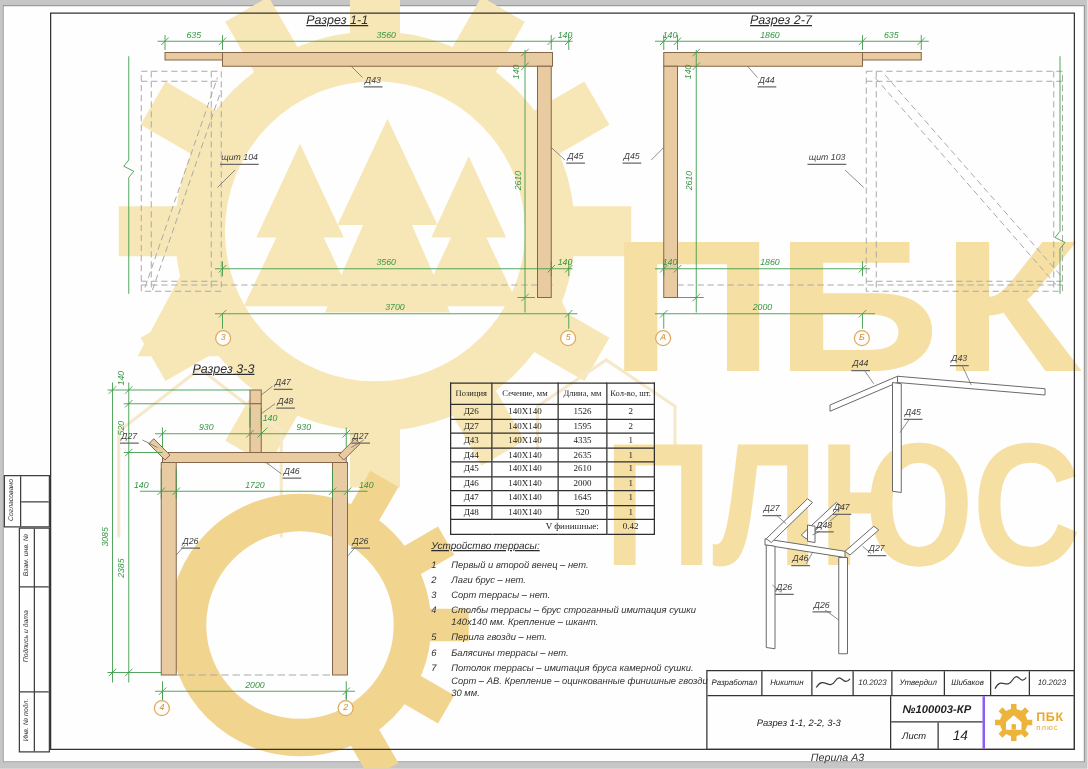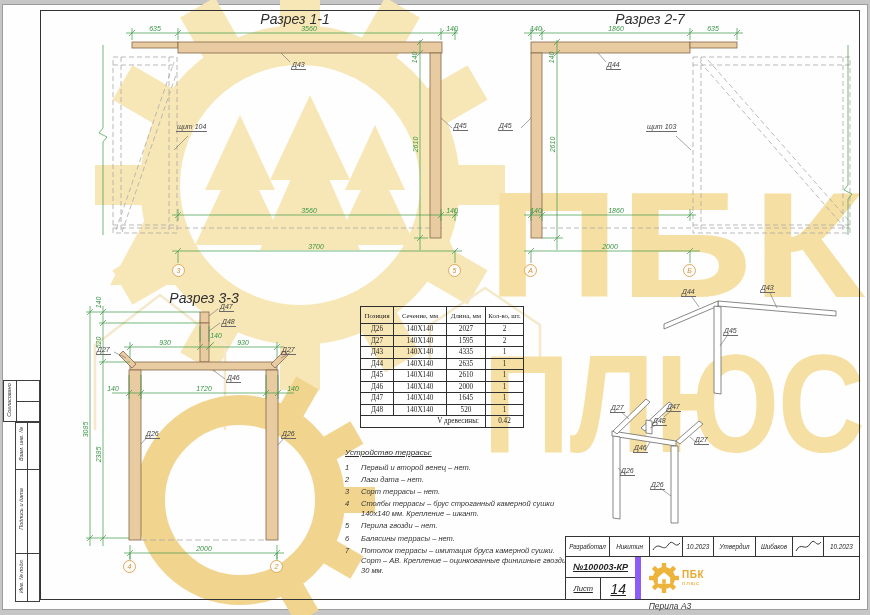--- a/index.html
+++ b/index.html
@@ -9,56 +9,56 @@
          border:1px solid #9c9c9c;box-sizing:border-box;z-index:0;}
   .wm,.lines{position:absolute;left:0;top:0;z-index:1;}
   .lines{z-index:2;}
   .frame{position:absolute;left:40px;top:10px;width:820px;height:590px;border:1.5px solid #333;
          box-sizing:border-box;z-index:3;pointer-events:none;}
   .lbl{position:absolute;font-family:"Liberation Sans",sans-serif;font-style:italic;line-height:1;
        white-space:nowrap;z-index:5;}
   .dim{color:#379544;font-size:7px;text-align:center;width:36px;}
   .rot{transform:rotate(-90deg);transform-origin:center;}
   .part{color:#3d3d3d;font-size:7px;border-bottom:0.8px solid #6a6a6a;padding:0 1px 1px;}
-  .stitle{font-size:14px;color:#2e2e2e;text-align:center;width:100px;}
+  .stitle{font-size:10px;color:#2e2e2e;text-decoration:underline;width:100px;}
   .bubble{position:absolute;z-index:5;width:13px;height:13px;border:1px solid #dfa95e;border-radius:50%;
           display:flex;align-items:center;justify-content:center;font:italic 7px "Liberation Sans",sans-serif;
           color:#cd8f3f;background:#fffdf9;box-sizing:border-box;}
   
   #spec-table{position:absolute;left:360px;top:306px;z-index:4;border-collapse:collapse;
               font-family:"Liberation Serif",serif;color:#1d1d1d;table-layout:fixed;}
   #spec-table th,#spec-table td{border:0.9px solid #2e2e2e;padding:0 1px;text-align:center;
               white-space:nowrap;overflow:hidden;}
   #spec-table th{font-weight:normal;font-size:6.8px;height:16px;}
   #spec-table td{font-size:7.2px;height:10.5px;}
   #spec-table .ft-l{text-align:right;padding-right:6px;}
   
-  #notes{position:absolute;left:345px;top:448px;width:225px;z-index:4;color:#333;
+  #notes{position:absolute;left:345px;top:432px;width:225px;z-index:4;color:#333;
          font-style:italic;font-size:7.5px;line-height:1.35;}
   #notes .head{font-size:8px;text-decoration:underline;margin-bottom:4px;color:#2b2b2b;}
   .note-row{display:flex;margin-bottom:2px;}
   .note-num{width:16px;flex:none;}
   .note-text{flex:1;}
   
   #tblock{position:absolute;left:565px;top:536px;width:295px;height:64px;z-index:4;
           border:1.3px solid #333;box-sizing:border-box;font-style:italic;color:#222;}
   .tb-row1{display:flex;height:20px;border-bottom:1px solid #333;box-sizing:border-box;}
   .tb-row1>div{border-right:1px solid #333;box-sizing:border-box;display:flex;align-items:center;
                justify-content:center;font-size:6.3px;overflow:hidden;}
   .tb-row1>div:last-child{border-right:none;}
   .tb-row2{display:flex;height:42px;}
   .tb-title{width:147px;border-right:1px solid #333;box-sizing:border-box;display:flex;
             align-items:center;justify-content:center;font-size:7.5px;text-align:center;}
-  .tb-mid{width:75px;border-right:6px solid #8b5cf6;box-sizing:border-box;text-decoration:underline;}
+  .tb-mid{width:75px;border-right:2px solid #8b5cf6;box-sizing:border-box;}
   .tb-doc{height:21px;border-bottom:1px solid #333;box-sizing:border-box;display:flex;align-items:center;
           justify-content:center;font-weight:bold;font-size:9px;}
   .tb-sheet{display:flex;height:21px;}
   .tb-sheet>div{display:flex;align-items:center;justify-content:center;box-sizing:border-box;}
   .tb-sheet .sl{width:38px;border-right:1px solid #333;font-size:7.5px;}
-  .tb-sheet .sn{width:36px;font-size:14px;}
+  .tb-sheet .sn{width:36px;font-size:11px;}
   .tb-logo{width:71px;display:flex;align-items:center;justify-content:center;gap:3px;}
   .logo-txt{line-height:1;color:#e7a92e;font-style:normal;}
   .logo-txt .l1{font-weight:bold;font-size:10px;letter-spacing:.5px;}
   .logo-txt .l2{font-size:6.2px;letter-spacing:.8px;}
   .fmt{position:absolute;left:600px;top:601px;width:140px;text-align:center;z-index:4;
        font-style:italic;font-size:8.5px;color:#333;}
   
   .stamp-box{position:absolute;border:1px solid #3f3f3f;box-sizing:border-box;z-index:4;background:transparent;}
   .vlab{position:absolute;z-index:5;font-style:italic;font-size:5.5px;color:#333;width:70px;
         text-align:center;transform:rotate(-90deg);transform-origin:center;white-space:nowrap;}
@@ -394,21 +394,21 @@
     <tbody>
         <tr>
       <th>Позиция</th>
       <th>Сечение, мм</th>
       <th>Длина, мм</th>
       <th>Кол-во, шт.</th>
     </tr>
     <tr>
           <td>Д26</td>
           <td>140Х140</td>
-          <td>2027</td>
+          <td>1526</td>
           <td>2</td>
         </tr>
     <tr>
           <td>Д27</td>
           <td>140Х140</td>
           <td>1595</td>
           <td>2</td>
         </tr>
     <tr>
           <td>Д43</td>
@@ -440,43 +440,43 @@
           <td>1645</td>
           <td>1</td>
         </tr>
     <tr>
           <td>Д48</td>
           <td>140Х140</td>
           <td>520</td>
           <td>1</td>
         </tr>
     <tr>
-      <td colspan="3" class="ft-l">V древесины:</td>
+      <td colspan="3" class="ft-l">V финишные:</td>
       <td>0.42</td>
     </tr>
   </tbody>
     </table>
 
   <div id="notes">
     <div class="head">Устройство террасы:</div>
     <div class="note-row">
         <span class="note-num">1</span>
         <span class="note-text">Первый и второй венец – нет.</span>
       </div>
     <div class="note-row">
         <span class="note-num">2</span>
-        <span class="note-text">Лаги дата – нет.</span>
+        <span class="note-text">Лаги брус – нет.</span>
       </div>
     <div class="note-row">
         <span class="note-num">3</span>
         <span class="note-text">Сорт террасы – нет.</span>
       </div>
     <div class="note-row">
         <span class="note-num">4</span>
-        <span class="note-text">Столбы террасы – брус строганный камерной сушки 140х140 мм. Крепление – шкант.</span>
+        <span class="note-text">Столбы террасы – брус строганный имитация сушки 140х140 мм. Крепление – шкант.</span>
       </div>
     <div class="note-row">
         <span class="note-num">5</span>
         <span class="note-text">Перила гвозди – нет.</span>
       </div>
     <div class="note-row">
         <span class="note-num">6</span>
         <span class="note-text">Балясины террасы – нет.</span>
       </div>
     <div class="note-row">
@@ -498,20 +498,21 @@
       <div style="width:42px">Утвердил</div>
       <div style="width:37px">Шибаков</div>
       <div style="width:31px">
         <svg width="29" height="16">
             <path d="M2,12 C7,2 11,13 16,5 S22,10 27,3" stroke="#3a3a3a" fill="none" stroke-width="1"></path>
           </svg>
       </div>
       <div style="width:35px">10.2023</div>
     </div>
     <div class="tb-row2">
+      <div class="tb-title">Разрез 1-1, 2-2, 3-3</div>
       <div class="tb-mid">
         <div class="tb-doc">№100003-КР</div>
         <div class="tb-sheet">
           <div class="sl">Лист</div>
           <div class="sn">14</div>
         </div>
       </div>
       <div class="tb-logo">
         <svg width="30" height="30" viewBox="0 0 34 34">
           <g fill="#ecb43a">

